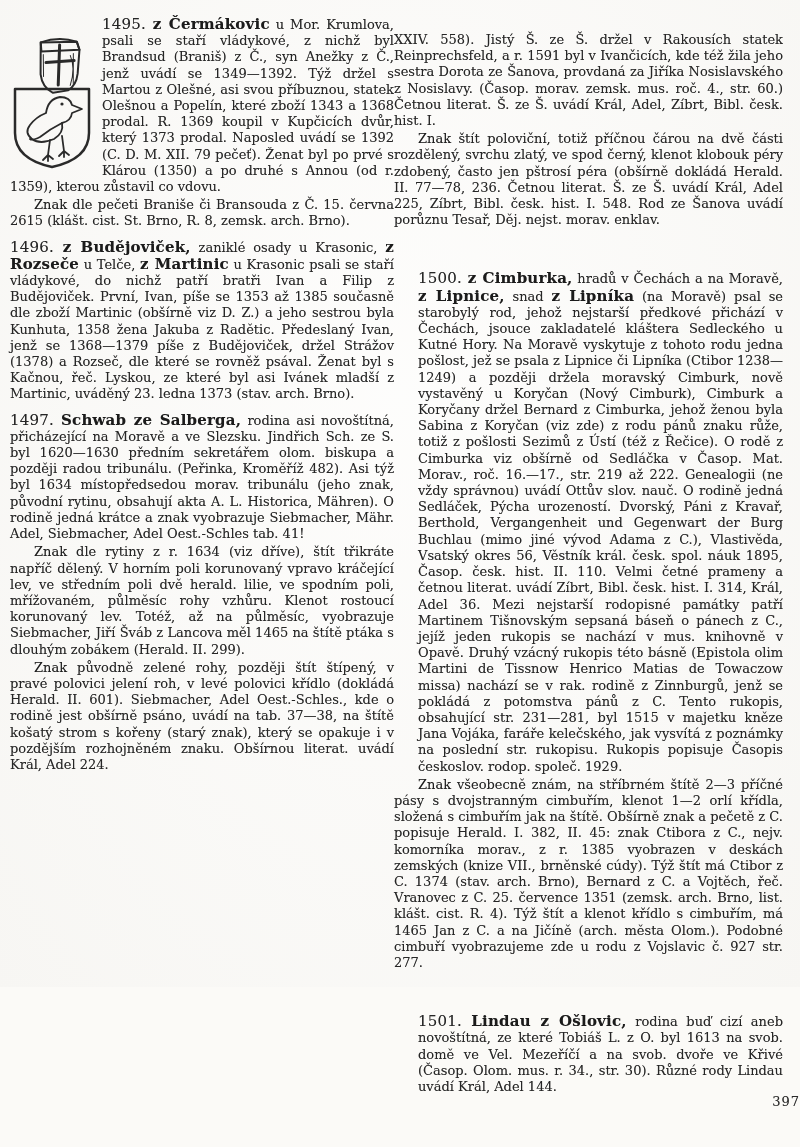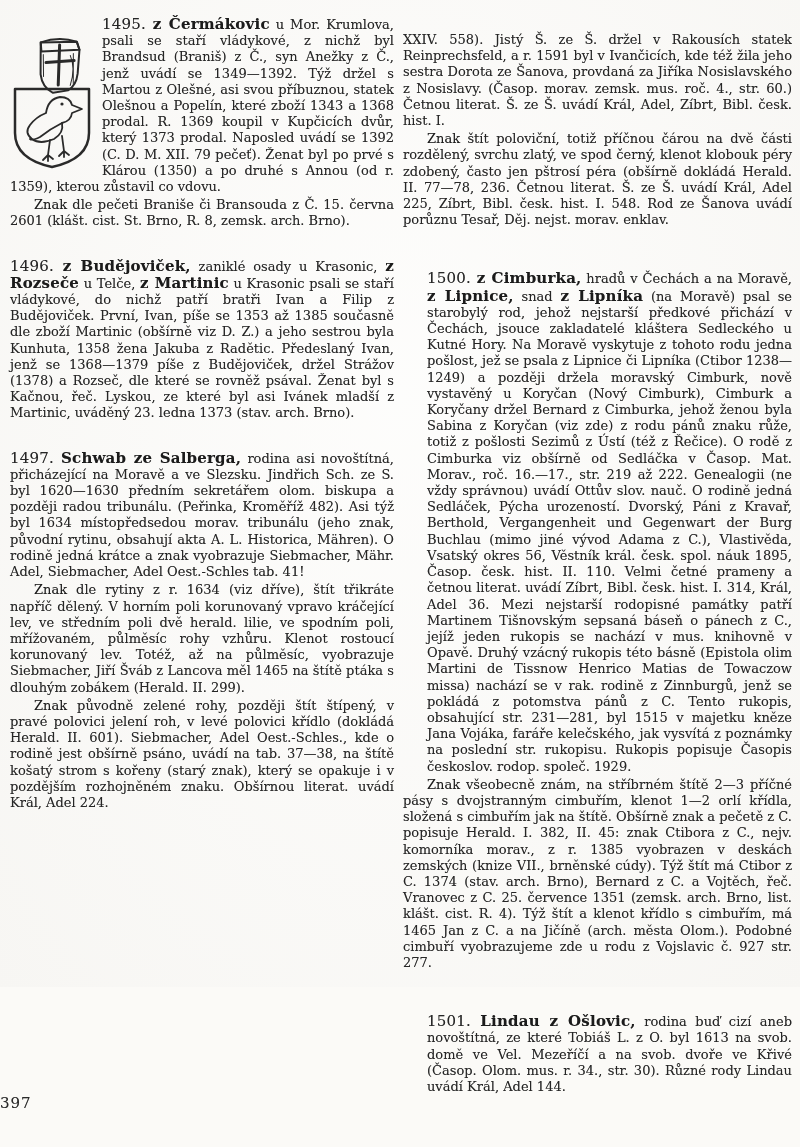--- a/index.html
+++ b/index.html
@@ -10,53 +10,52 @@
     color:#262626;
     overflow:hidden;
     -webkit-font-smoothing:antialiased;
   }
   .page{
     box-sizing:border-box;
     width:800px;height:987px;
     padding:16px 8px 0 10px;
     display:grid;
     grid-template-columns:384px 389px;
-    column-gap:9px;
     position:relative;
     background:
       radial-gradient(ellipse at 50% 40%, rgba(255,255,255,0.6), rgba(0,0,0,0.015)),
       #fbfaf7;
   }
   .col{min-width:0;}
   p.para{
     margin:0;
     font-size:13px;
     line-height:16.2px;
     text-align:justify;
     text-shadow:0 0 0.5px rgba(30,30,30,0.35);
   }
-  p.entry{margin-top:28px;}
+  p.entry{margin-top:9px;}
   .col > p.entry:first-child{margin-top:0;}
   p.znak{text-indent:24px;margin-top:2px;}
   p.cont{margin-top:16px;}
   p.gap-lg{margin-top:42px;margin-left:24px;}
   span.num{font-size:15px;letter-spacing:0.2px;}
   span.head{font-weight:700;font-size:15px;letter-spacing:0.2px;color:#1b1b1b;}
   span.bold{font-weight:400;color:#1b1b1b;}
   .arms{
     float:left;
     width:84px;height:138px;
     margin:17px 8px 4px 0;
   }
   .footer{
     position:absolute;
     left:0;right:0;
     top:1094px;
-    text-align:left;
-    font-size:15px;
+    text-align:right;
+    font-size:13px;
     letter-spacing:1px;
     color:#2a2a2a;
     text-shadow:0 0 0.5px rgba(30,30,30,0.35);
   }
 </style>
 </head>
 <body>
 
 <div class="page">
   <div class="col">
@@ -76,21 +75,21 @@
     </g>
 
     <g stroke-width="1.8">
       <path d="M50,64 Q60,64 62,72 L72,76 L62,80 Q61,88 52,90 Q54,100 44,106 Q30,112 22,106 Q14,100 20,92 Q26,84 36,80 Q38,66 50,64 Z"></path>
       <path d="M52,90 Q40,96 30,104 Q22,108 20,106"></path>
       <circle cx="52" cy="71" r="1.6" fill="#2a2a2a" stroke="none"></circle>
       <path d="M40,107 L38,122 M38,122 L33,127 M38,122 L38,128 M38,122 L43,126"></path>
       <path d="M52,103 L54,118 M54,118 L49,123 M54,118 L54,124 M54,118 L59,122"></path>
     </g>
   </svg><span class="num">1495. </span><span class="head">z Čermákovic</span><span class="body"> u Mor. Krumlova, psali se staří vládykové, z nichž byl Brandsud (Braniš) z Č., syn Anežky z Č., jenž uvádí se 1349—1392. Týž držel s Martou z Olešné, asi svou příbuznou, statek Olešnou a Popelín, které zboží 1343 a 1368 prodal. R. 1369 koupil v Kupčicích dvůr, který 1373 prodal. Naposled uvádí se 1392 (C. D. M. XII. 79 pečeť). Ženat byl po prvé s Klárou (1350) a po druhé s Annou (od r. 1359), kterou zůstavil co vdovu.</span></p>
-      <p class="para znak"><span class="bold">Znak</span><span class="body"> dle pečeti Braniše či Bransouda z Č. 15. června 2601 (klášt. cist. St. Brno, R. 8, zemsk. arch. Brno).</span></p>
+      <p class="para znak"><span class="bold">Znak</span><span class="body"> dle pečeti Braniše či Bransouda z Č. 15. června 2615 (klášt. cist. St. Brno, R. 8, zemsk. arch. Brno).</span></p>
       <p class="para entry"><span class="num">1496. </span><span class="head">z Budějoviček,</span><span class="body"> zaniklé osady u Krasonic, </span><span class="head">z Rozseče</span><span class="body"> u Telče, </span><span class="head">z Martinic</span><span class="body"> u Krasonic psali se staří vládykové, do nichž patří bratři Ivan a Filip z Budějoviček. První, Ivan, píše se 1353 až 1385 současně dle zboží Martinic (obšírně viz D. Z.) a jeho sestrou byla Kunhuta, 1358 žena Jakuba z Radětic. Předeslaný Ivan, jenž se 1368—1379 píše z Budějoviček, držel Strážov (1378) a Rozseč, dle které se rovněž psával. Ženat byl s Kačnou, řeč. Lyskou, ze které byl asi Ivánek mladší z Martinic, uváděný 23. ledna 1373 (stav. arch. Brno).</span></p>
       <p class="para entry"><span class="num">1497. </span><span class="head">Schwab ze Salberga,</span><span class="body"> rodina asi novoštítná, přicházející na Moravě a ve Slezsku. Jindřich Sch. ze S. byl 1620—1630 předním sekretářem olom. biskupa a později radou tribunálu. (Peřinka, Kroměříž 482). Asi týž byl 1634 místopředsedou morav. tribunálu (jeho znak, původní rytinu, obsahují akta A. L. Historica, Mähren). O rodině jedná krátce a znak vyobrazuje Siebmacher, Mähr. Adel, Siebmacher, Adel Oest.-Schles tab. 41!</span></p>
       <p class="para znak"><span class="bold">Znak</span><span class="body"> dle rytiny z r. 1634 (viz dříve), štít třikráte napříč dělený. V horním poli korunovaný vpravo kráčející lev, ve středním poli dvě herald. lilie, ve spodním poli, mřížovaném, půlměsíc rohy vzhůru. Klenot rostoucí korunovaný lev. Totéž, až na půlměsíc, vyobrazuje Siebmacher, Jiří Šváb z Lancova měl 1465 na štítě ptáka s dlouhým zobákem (Herald. II. 299).</span></p>
       <p class="para znak"><span class="bold">Znak</span><span class="body"> původně zelené rohy, později štít štípený, v pravé polovici jelení roh, v levé polovici křídlo (dokládá Herald. II. 601). Siebmacher, Adel Oest.-Schles., kde o rodině jest obšírně psáno, uvádí na tab. 37—38, na štítě košatý strom s kořeny (starý znak), který se opakuje i v pozdějším rozhojněném znaku. Obšírnou literat. uvádí Král, Adel 224.</span></p>
     </div>
   <div class="col">
       <p class="para cont"><span class="body">XXIV. 558). Jistý Š. ze Š. držel v Rakousích statek Reinprechsfeld, a r. 1591 byl v Ivančicích, kde též žila jeho sestra Dorota ze Šanova, provdaná za Jiříka Nosislavského z Nosislavy. (Časop. morav. zemsk. mus. roč. 4., str. 60.) Četnou literat. Š. ze Š. uvádí Král, Adel, Zíbrt, Bibl. česk. hist. I.</span></p>
       <p class="para znak"><span class="bold">Znak</span><span class="body"> štít poloviční, totiž příčnou čárou na dvě části rozdělený, svrchu zlatý, ve spod černý, klenot klobouk péry zdobený, často jen pštrosí péra (obšírně dokládá Herald. II. 77—78, 236. Četnou literat. Š. ze Š. uvádí Král, Adel 225, Zíbrt, Bibl. česk. hist. I. 548. Rod ze Šanova uvádí porůznu Tesař, Děj. nejst. morav. enklav.</span></p>
       <p class="para entry gap-lg"><span class="num">1500. </span><span class="head">z Cimburka,</span><span class="body"> hradů v Čechách a na Moravě, </span><span class="head">z Lipnice,</span><span class="body"> snad </span><span class="head">z Lipníka</span><span class="body"> (na Moravě) psal se starobylý rod, jehož nejstarší předkové přichází v Čechách, jsouce zakladatelé kláštera Sedleckého u Kutné Hory. Na Moravě vyskytuje z tohoto rodu jedna pošlost, jež se psala z Lipnice či Lipníka (Ctibor 1238—1249) a později držela moravský Cimburk, nově vystavěný u Koryčan (Nový Cimburk), Cimburk a Koryčany držel Bernard z Cimburka, jehož ženou byla Sabina z Koryčan (viz zde) z rodu pánů znaku růže, totiž z pošlosti Sezimů z Ústí (též z Řečice). O rodě z Cimburka viz obšírně od Sedláčka v Časop. Mat. Morav., roč. 16.—17., str. 219 až 222. Genealogii (ne vždy správnou) uvádí Ottův slov. nauč. O rodině jedná Sedláček, Pýcha urozeností. Dvorský, Páni z Kravař, Berthold, Vergangenheit und Gegenwart der Burg Buchlau (mimo jiné vývod Adama z C.), Vlastivěda, Vsatský okres 56, Věstník král. česk. spol. náuk 1895, Časop. česk. hist. II. 110. Velmi četné prameny a četnou literat. uvádí Zíbrt, Bibl. česk. hist. I. 314, Král, Adel 36. Mezi nejstarší rodopisné památky patří Martinem Tišnovským sepsaná báseň o pánech z C., jejíž jeden rukopis se nachází v mus. knihovně v Opavě. Druhý vzácný rukopis této básně (Epistola olim Martini de Tissnow Henrico Matias de Towaczow missa) nachází se v rak. rodině z Zinnburgů, jenž se pokládá z potomstva pánů z C. Tento rukopis, obsahující str. 231—281, byl 1515 v majetku kněze Jana Vojáka, faráře kelečského, jak vysvítá z poznámky na poslední str. rukopisu. Rukopis popisuje Časopis českoslov. rodop. společ. 1929.</span></p>
       <p class="para znak"><span class="bold">Znak</span><span class="body"> všeobecně znám, na stříbrném štítě 2—3 příčné pásy s dvojstranným cimbuřím, klenot 1—2 orlí křídla, složená s cimbuřím jak na štítě. Obšírně znak a pečetě z C. popisuje Herald. I. 382, II. 45: znak Ctibora z C., nejv. komorníka morav., z r. 1385 vyobrazen v deskách zemských (knize VII., brněnské cúdy). Týž štít má Ctibor z C. 1374 (stav. arch. Brno), Bernard z C. a Vojtěch, řeč. Vranovec z C. 25. července 1351 (zemsk. arch. Brno, list. klášt. cist. R. 4). Týž štít a klenot křídlo s cimbuřím, má 1465 Jan z C. a na Jičíně (arch. města Olom.). Podobné cimbuří vyobrazujeme zde u rodu z Vojslavic č. 927 str. 277.</span></p>

